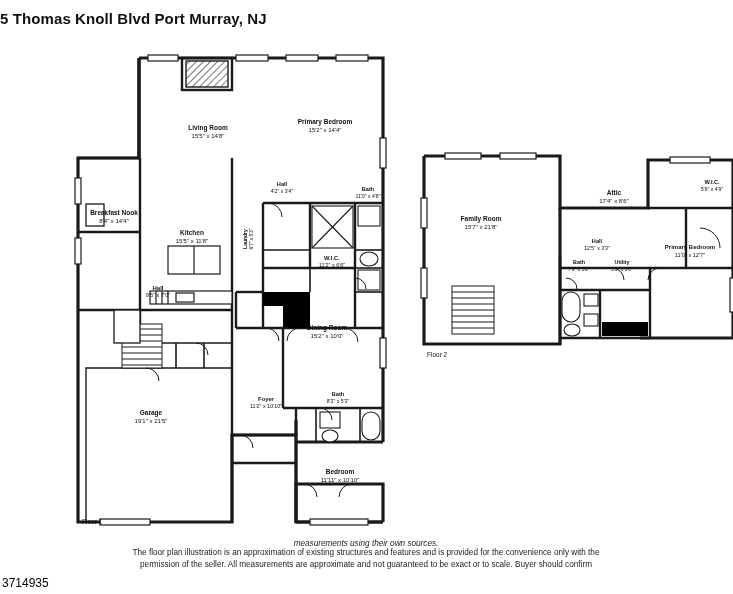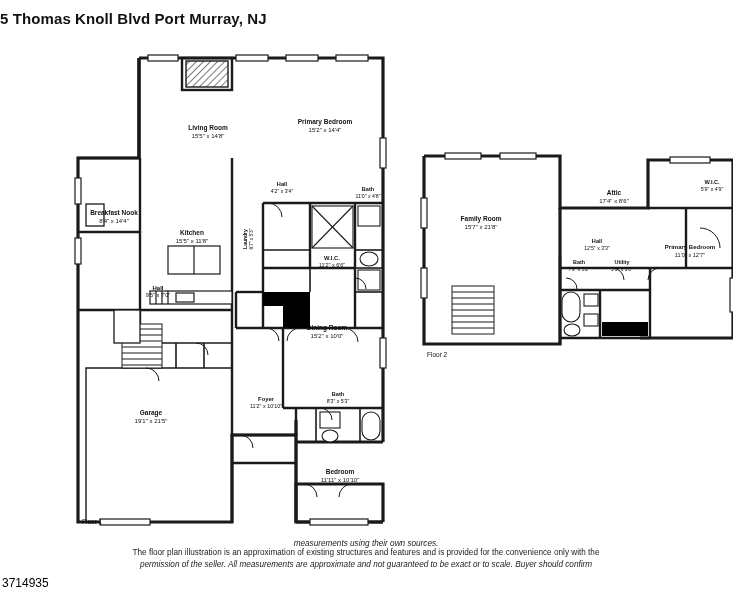--- a/index.html
+++ b/index.html
@@ -35,21 +35,21 @@
   .disclaimer {
     position: absolute;
     left: 0;
     width: 732px;
     text-align: center;
     font-size: 8.2px;
     line-height: 12px;
     color: #222;
   }
   #disc1 { top: 547px; }
-  #disc2 { top: 559px; font-style: italic; }
+  #disc2 { top: 559px; }
   #disc3 { top: 538px; font-style: italic; }
   #mls {
     position: absolute;
     left: 2px;
     top: 576px;
     font-size: 12px;
     color: #000;
   }
   
 </style>

